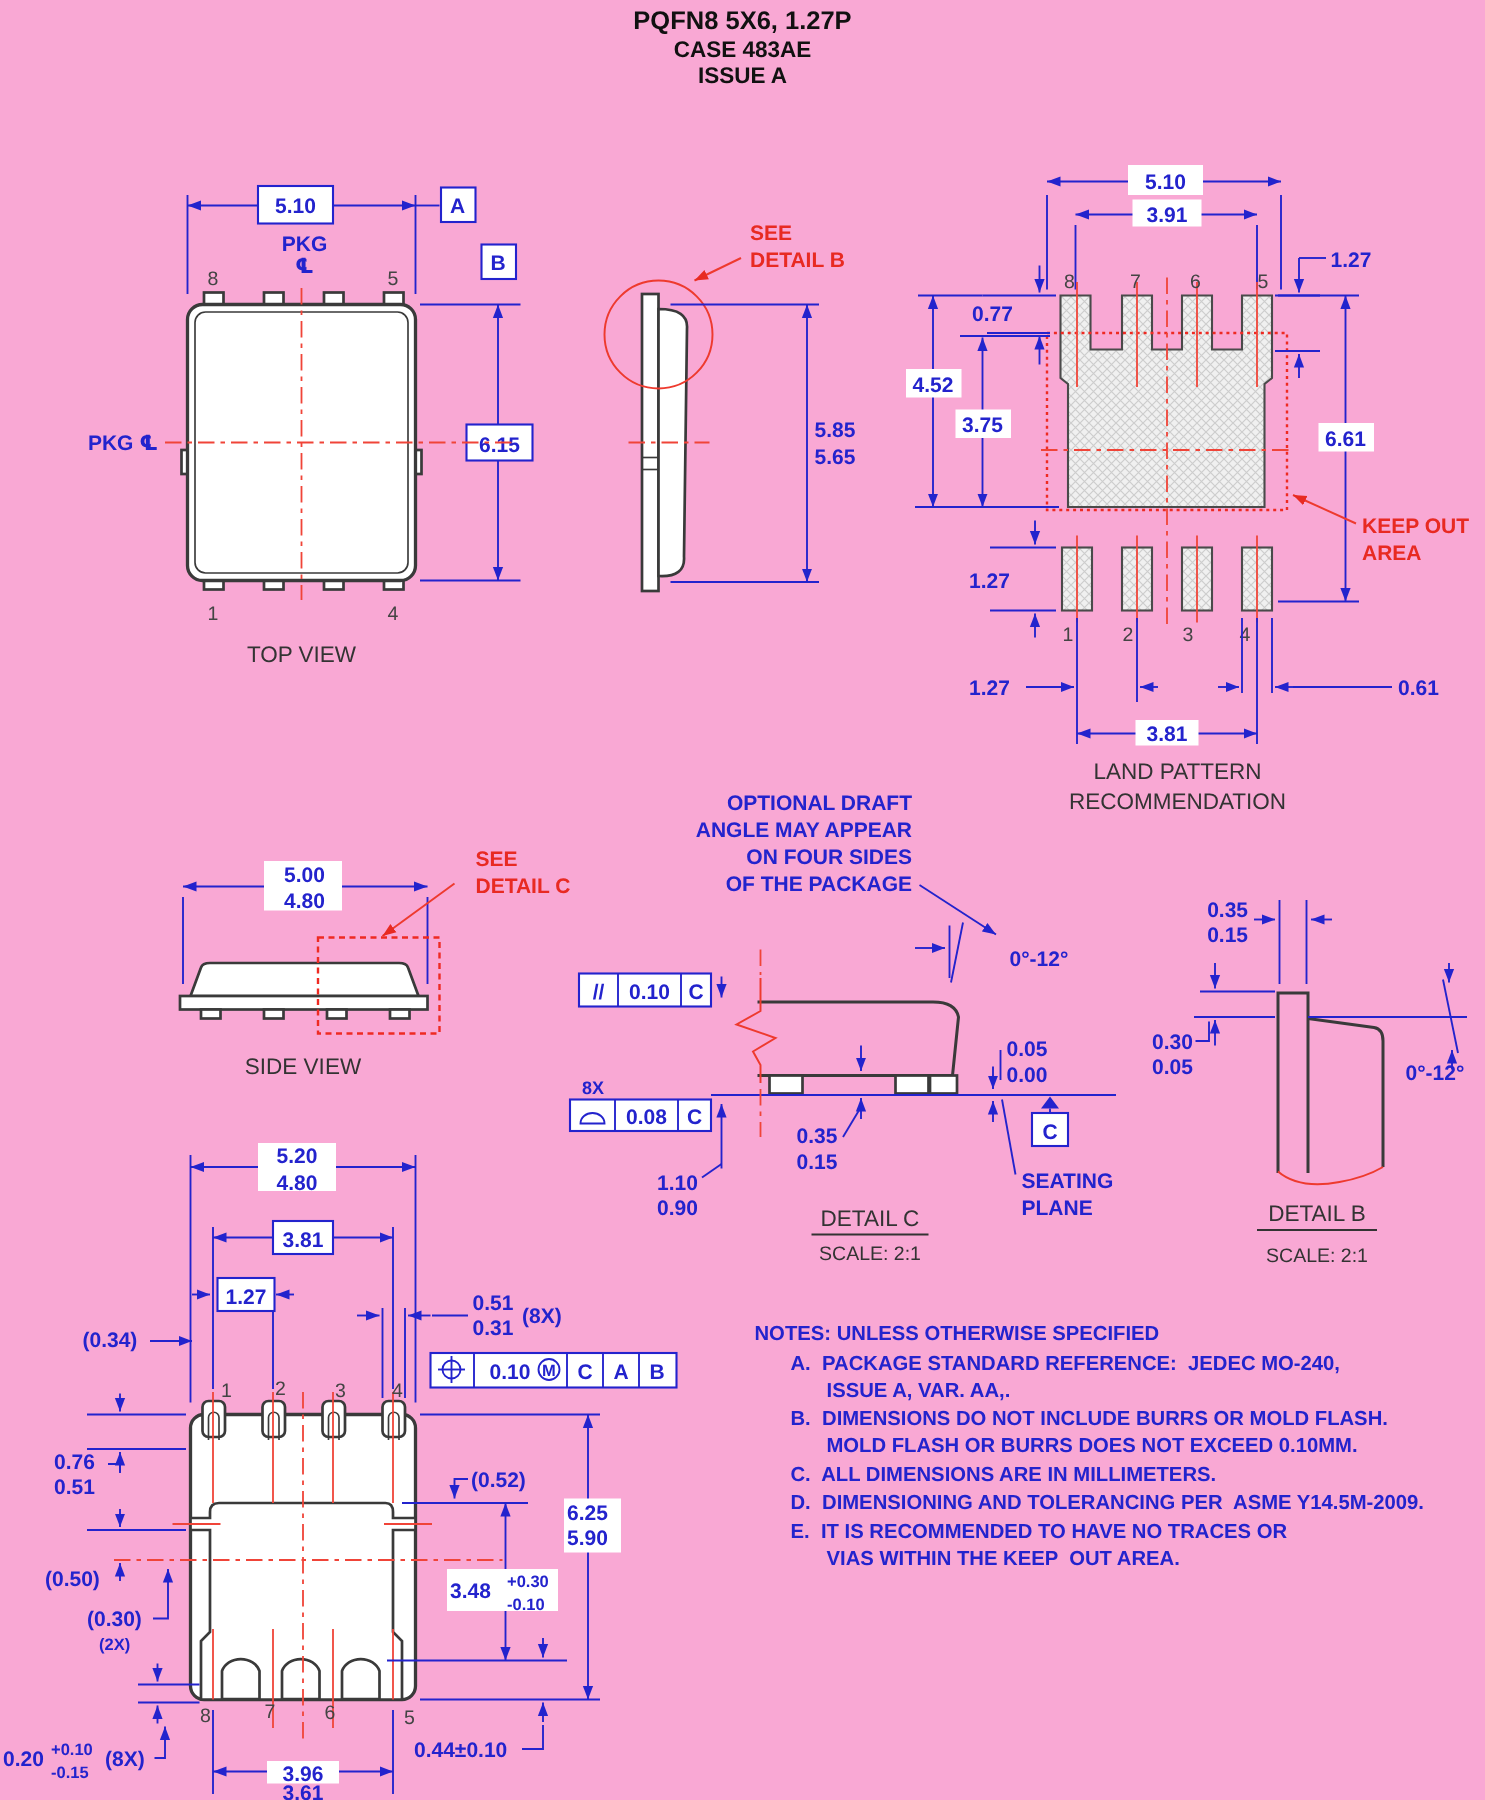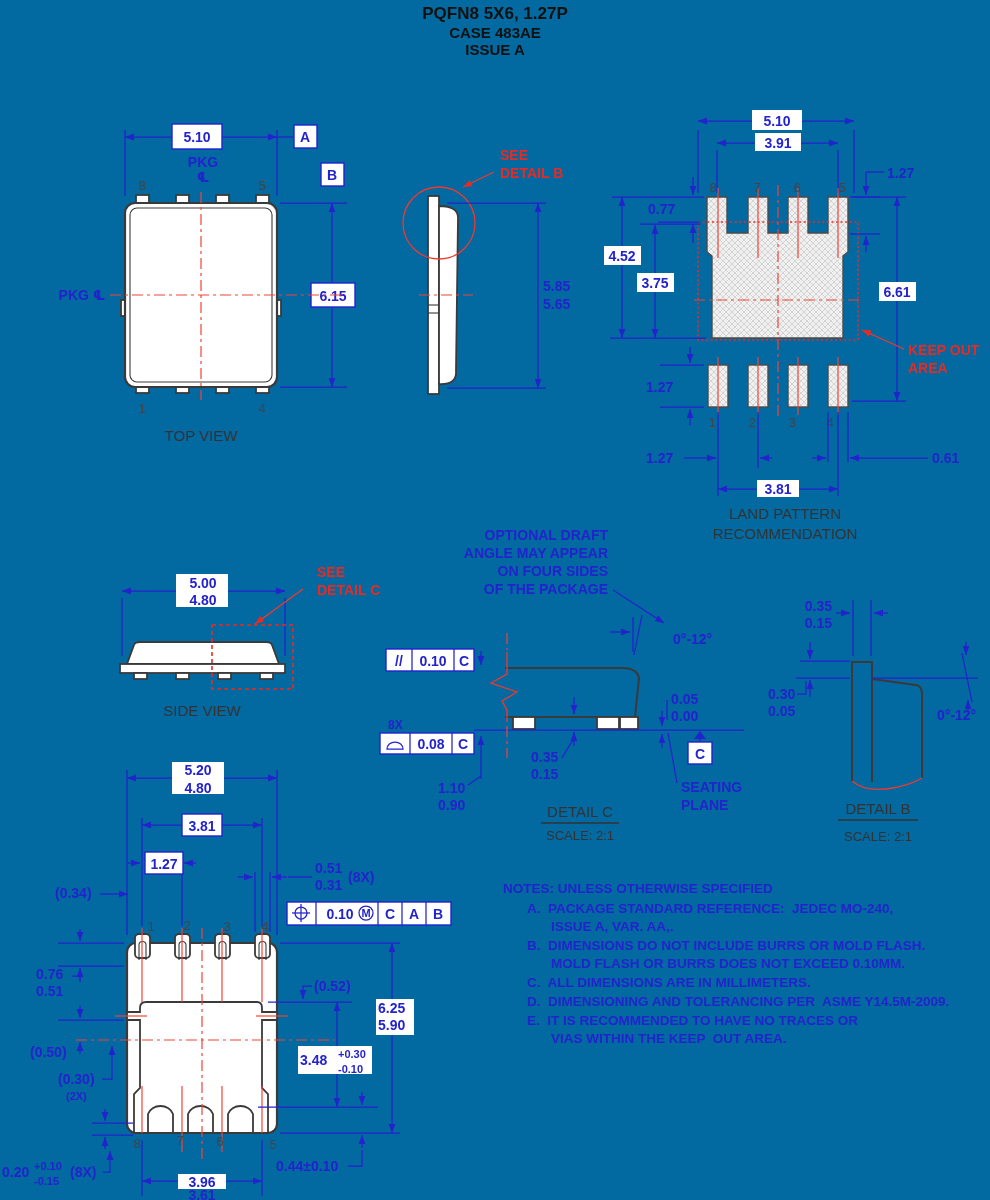--- a/index.html
+++ b/index.html
@@ -1,16 +1,16 @@
 <!DOCTYPE html>
 <html><head>
 <meta charset="utf-8">
 <style>
   html,body{margin:0;padding:0;background:#fff;}
-  #canvas{position:relative;width:990px;height:1200px;background:#0369a1;overflow:hidden;}
+  #canvas{position:relative;width:990px;height:1200px;background:#f9a8d4;overflow:hidden;}
   text{font-family:"Liberation Sans","DejaVu Sans",sans-serif;}
   .o{fill:#fff;stroke:#3a3a3a;stroke-width:1.8;}
   .o2{fill:#fff;stroke:#3a3a3a;stroke-width:2.2;}
   .ol{fill:none;stroke:#3a3a3a;stroke-width:2;}
   .th{fill:none;stroke:#3a3a3a;stroke-width:1.1;}
   .d{fill:none;stroke:#2323cd;stroke-width:1.25;}
   .db{fill:#fff;stroke:#2323cd;stroke-width:1.4;}
   .wp{fill:#fff;stroke:none;}
   .r{fill:none;stroke:#ee3a2e;stroke-width:1.3;}
   .rc{fill:none;stroke:#f04438;stroke-width:1.2;stroke-dasharray:11 4 3 4;}

